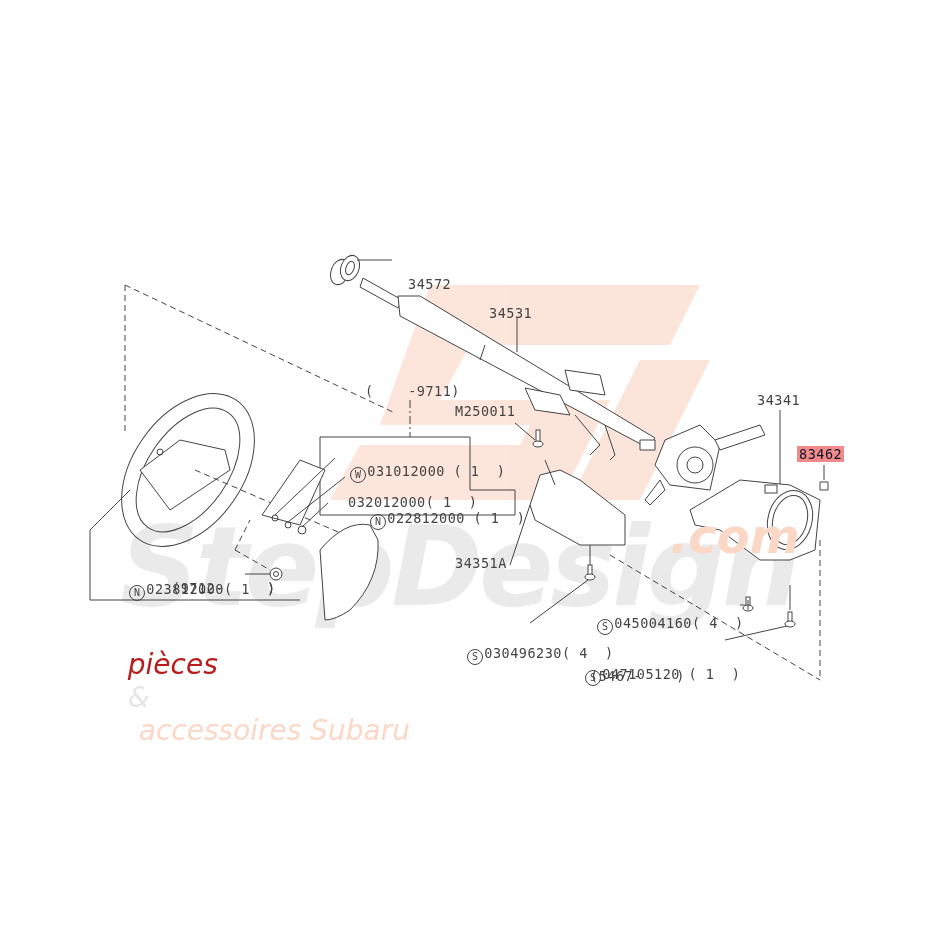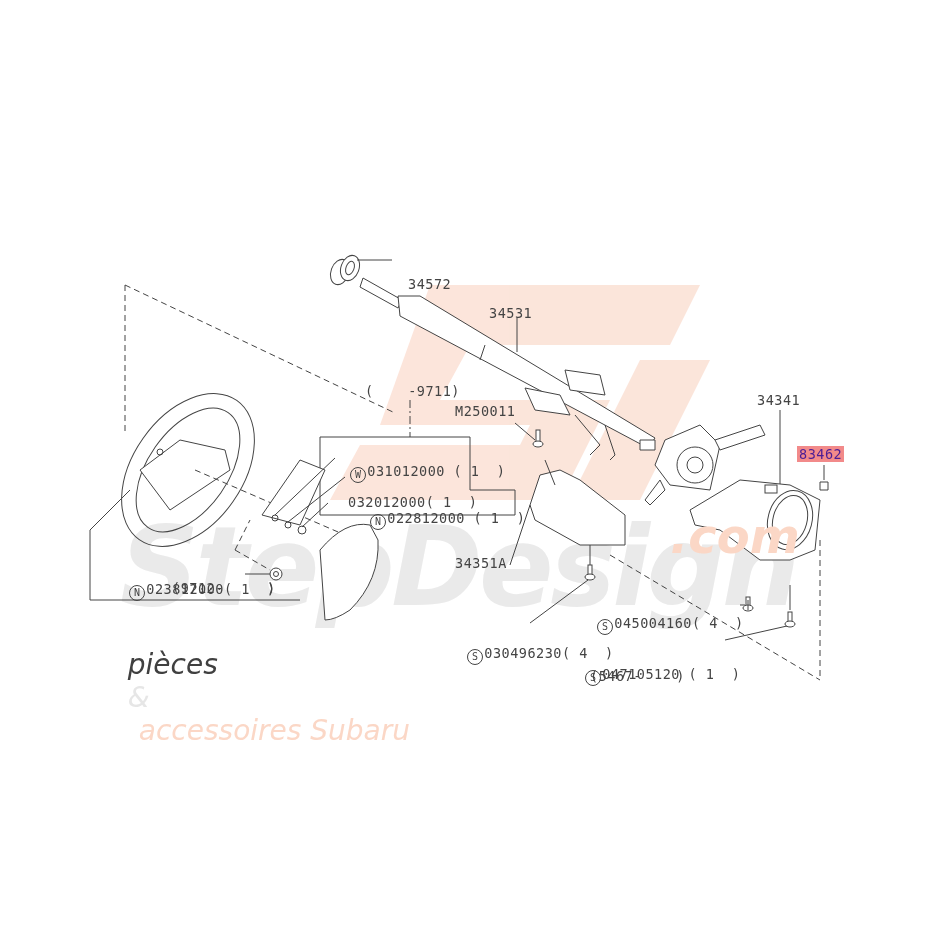--- a/index.html
+++ b/index.html
@@ -1,20 +1,20 @@
 <!DOCTYPE html>
 <html><head>
 <meta charset="utf-8">
 <style>
   html, body { margin:0; padding:0; background:#ffffff; }
   body { width:931px; height:931px; position:relative; overflow:hidden; font-family:"DejaVu Sans Mono", monospace; }
   #canvas { position:absolute; left:0; top:0; width:931px; height:931px; }
   .lbl { position:absolute; font-family:"DejaVu Sans Mono", monospace; font-size:13.5px; color:#444; letter-spacing:0.5px; white-space:pre; line-height:16px; }
   .circ { display:inline-block; width:14px; height:14px; border:1px solid #444; border-radius:50%; font-size:10px; text-align:center; line-height:14px; margin-right:1px; vertical-align:-2px; }
-  .hl { background:#f28a8a; color:#4c1d95; padding:0 2px; }
+  .hl { background:#f28a8a; color:#0f172a; padding:0 2px; }
   .wm { position:absolute; font-family:"DejaVu Sans", sans-serif; font-style:italic; white-space:pre; }
 </style>
 </head>
 <body>
 
 <svg id="canvas" viewBox="0 0 931 931" xmlns="http://www.w3.org/2000/svg">
 
   <g opacity="0.55">
     <path d="M430 285 L700 285 L670 345 L470 345 L440 400 L610 400 L560 500 L330 500 L360 445 L520 445 L530 425 L380 425 Z" fill="#f9d0bd"></path>
     <path d="M640 360 L710 360 L640 500 L570 500 Z" fill="#f9d0bd"></path>
@@ -132,21 +132,21 @@
       <line x1="790" y1="585" x2="790" y2="610"></line>
       <rect x="788" y="612" width="4" height="10" fill="#fff"></rect>
       <ellipse cx="790" cy="624" rx="5" ry="3" fill="#fff"></ellipse>
       <line x1="787" y1="626" x2="725" y2="640"></line>
       <line x1="748" y1="610" x2="748" y2="600"></line>
     </g>
   </g>
 </svg>
 
 <div class="wm" style="left:110px; top:615px; font-size:28px;">
-  <span style="color:#404040;">pièces</span>
+  <span style="color:#b91c1c;">pièces</span>
   <span style="color:#e6e6e6;">&amp;</span>
   <span style="color:#fbd7c6;margin-left:11px;">accessoires Subaru</span>
 </div>
 <div class="wm" style="left:670px; top:508px; font-size:48px; font-weight:bold; color:#fbd7c6;">.com</div>
 
 <div class="lbl" style="left:408px; top:252px;margin-top:24px;">34572</div>
 <div class="lbl" style="left:489px; top:305px;">34531</div>
 <div class="lbl" style="left:365px; top:383px;">(    -9711)</div>
 <div class="lbl" style="left:455px; top:403px;">M250011</div>
 

